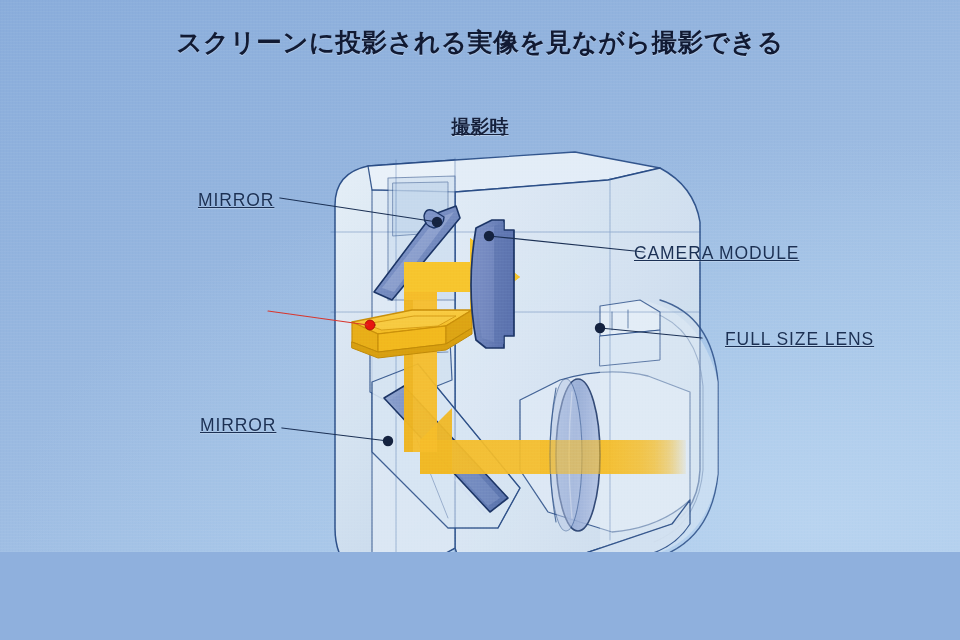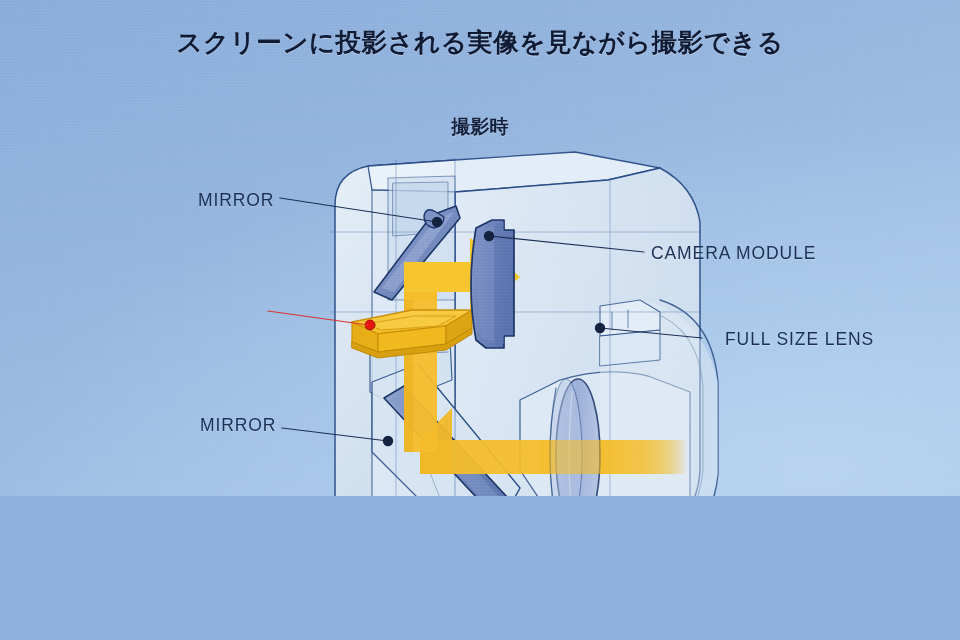--- a/index.html
+++ b/index.html
@@ -4,21 +4,21 @@
 <title>Waist Level Finder Diagram</title>
 <style>
   html, body {
     margin: 0;
     padding: 0;
     background: #8fb0dd;
   }
   #stage {
     position: relative;
     width: 960px;
-    height: 496px;
+    height: 552px;
     overflow: hidden;
     font-family: "Liberation Sans", "DejaVu Sans", sans-serif;
     background:
       radial-gradient(ellipse 120% 100% at 85% 95%, rgba(185,212,240,0.95) 0%, rgba(175,205,236,0.55) 35%, rgba(150,180,222,0.0) 70%),
       linear-gradient(160deg, #8aaddb 0%, #93b4de 30%, #9dbce2 55%, #a8c6e9 80%, #afcbec 100%);
   }
   
   #grain {
     position: absolute; inset: 0;
     pointer-events: none;
@@ -46,36 +46,38 @@
   }
   .subttl {
     position: absolute;
     left: 0; right: 0;
     top: 114px;
     text-align: center;
     font-size: 19px;
     font-weight: 700;
     color: #15203c;
     text-shadow: 0 1px 0 rgba(255,255,255,.28);
+    text-decoration: underline;
   }
 
   .lbl {
     position: absolute;
     font-size: 17.5px;
     letter-spacing: .9px;
     color: #1b3054;
     white-space: nowrap;
     text-shadow: 0 1px 0 rgba(255,255,255,.22);
+    text-decoration: underline;
   }
   .lbl.red { color: #e8150f; font-weight: 700; letter-spacing: .4px; }
 
   #lbl-mirror-top    { left: 198px; top: 190px; }
   #lbl-mirror-bottom { left: 200px; top: 415px; }
   #lbl-screen        { left: 112px; top: 298px; }
-  #lbl-camera-module { left: 651px; top: 243px; }
+  #lbl-camera-module { left: 634px; top: 243px; }
   #lbl-full-lens     { left: 725px; top: 329px; }
 </style>
 </head>
 <body>
 
 <div id="stage">
 
   <svg id="art" viewBox="0 0 960 640">
     <defs>
       <linearGradient id="bodyGrad" x1="0" y1="0" x2="0.35" y2="1">

